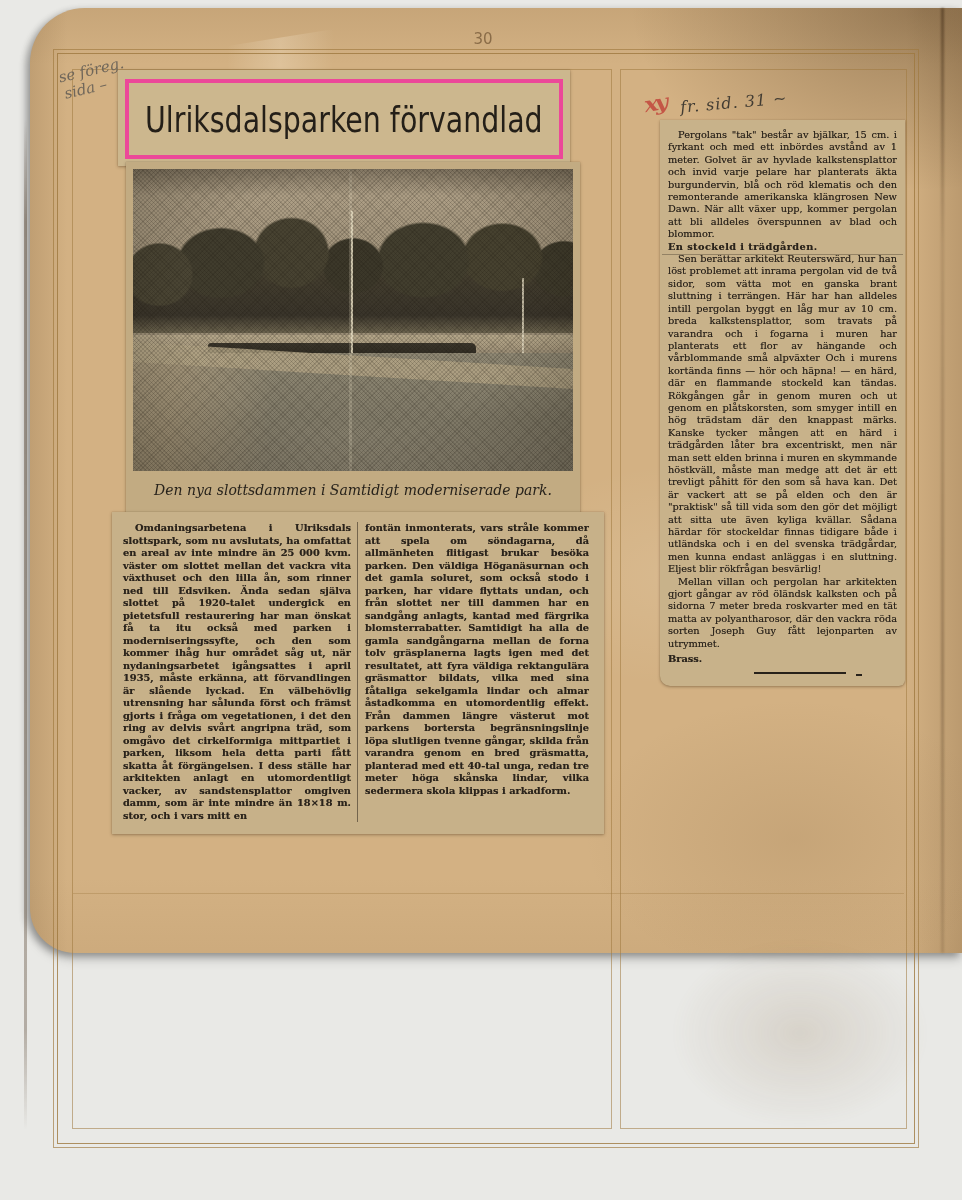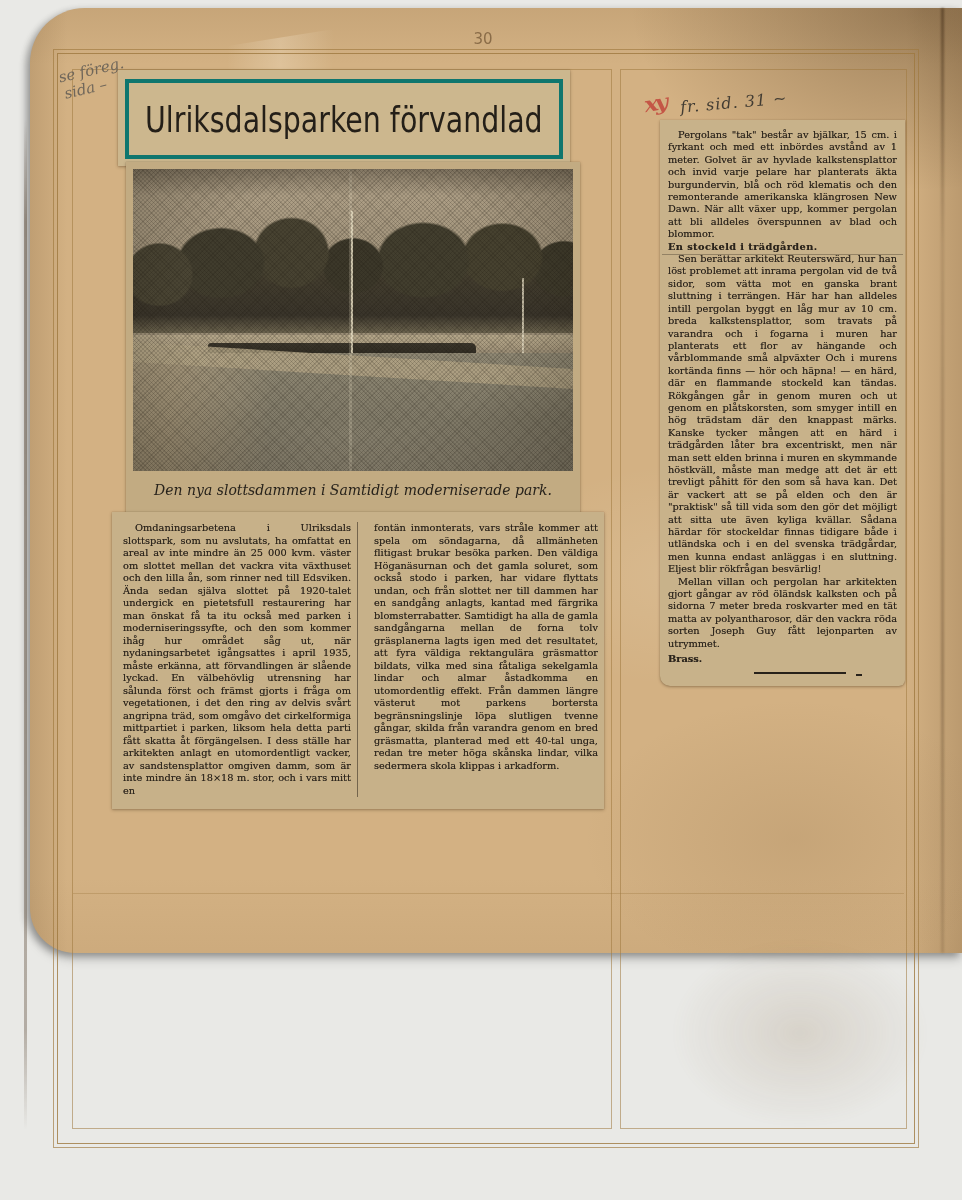--- a/index.html
+++ b/index.html
@@ -52,21 +52,21 @@
     font-size:15px;line-height:17px;}
   .hand-tl .l2{display:block;margin-left:2px;}
   .hand-tr{position:absolute;left:650px;top:85px;transform:rotate(-5deg);
     font-style:italic;font-size:16px;color:#423c33;letter-spacing:1px;}
   .red-mark{position:absolute;left:616px;top:84px;transform:rotate(-10deg) scale(1.25,1.1);
     font-style:italic;font-weight:bold;font-size:19px;color:#c2473c;opacity:.85;letter-spacing:-3px;}
   
   .clip{background:#c7b189;box-shadow:0 1px 3px rgba(70,48,22,.4), 0 0 1px rgba(70,48,22,.3);}
   .headline-clip{position:absolute;left:88px;top:62px;width:452px;height:96px;background:#ccb78e;}
   .headline-box{position:absolute;left:7px;right:7px;top:9px;bottom:7px;
-    border:4px solid #0f766e;display:flex;align-items:center;justify-content:center;}
+    border:4px solid #ec4899;display:flex;align-items:center;justify-content:center;}
   .headline-text{font-family:"DejaVu Sans", sans-serif;font-size:29px;color:#241f18;
     white-space:nowrap;transform:scale(.98,1.25);letter-spacing:0;}
   .photo-clip{position:absolute;left:96px;top:154px;width:454px;height:362px;background:#c2ab82;}
   .photo{position:absolute;left:7px;top:7px;width:440px;height:302px;overflow:hidden;background:#9c8f77;}
   .ph-sky{position:absolute;left:0;top:0;width:100%;height:28%;
     background:linear-gradient(#b2a38a, #a0927a);}
   .ph-trees{position:absolute;left:0;top:12%;width:100%;height:48%;
     background:
       radial-gradient(55px 52px at 6% 48%, #4a4534 58%, transparent 62%),
       radial-gradient(72px 58px at 20% 40%, #403c2d 58%, transparent 62%),
@@ -99,24 +99,24 @@
     background:
       radial-gradient(ellipse at 50% 45%, transparent 55%, rgba(25,20,10,.30) 100%),
       linear-gradient(to bottom, rgba(20,15,8,.3), transparent 9%);}
   .photo-caption{position:absolute;left:0;right:0;top:320px;text-align:center;
     font-style:italic;font-size:14px;color:#27221b;}
   
   .article-clip{position:absolute;left:82px;top:504px;width:492px;padding:10px 0 12px 0;}
   .cols{display:flex;}
   .col{font-size:9.8px;line-height:12.5px;text-align:justify;color:#2a231b;
     text-shadow:0 0 .4px rgba(42,35,27,.6);}
-  .col p{margin:0;}
+  .col p{margin:0;font-weight:bold;}
   .col1{width:228px;margin-left:11px;padding-right:6px;}
   .col1 p{text-indent:12px;}
-  .col2{width:224px;padding-left:16px;border-left:1px solid rgba(45,36,25,.55);}
+  .col2{width:224px;padding-left:7px;border-left:1px solid rgba(45,36,25,.55);}
   
   .pergola-clip{position:absolute;left:630px;top:112px;width:229px;padding:9px 8px 10px 8px;
     background:#c8b28a;border-radius:0 0 6px 10px;}
   .pergola-clip p{margin:0;font-size:9.8px;line-height:12.4px;text-align:justify;
     color:#2a231b;text-shadow:0 0 .4px rgba(42,35,27,.6);text-indent:10px;}
   .subhead{font-weight:bold;font-size:10.5px;letter-spacing:.4px;margin:8px 0 5px 0;
     color:#241f18;text-indent:0 !important;text-align:center;}
   .cut-line{position:absolute;left:2px;right:2px;top:134px;border-top:1px solid rgba(50,40,28,.35);}
   .signature{text-align:right;font-weight:bold;
     font-size:11px;padding-right:16px;margin-top:3px !important;text-indent:0 !important;}

